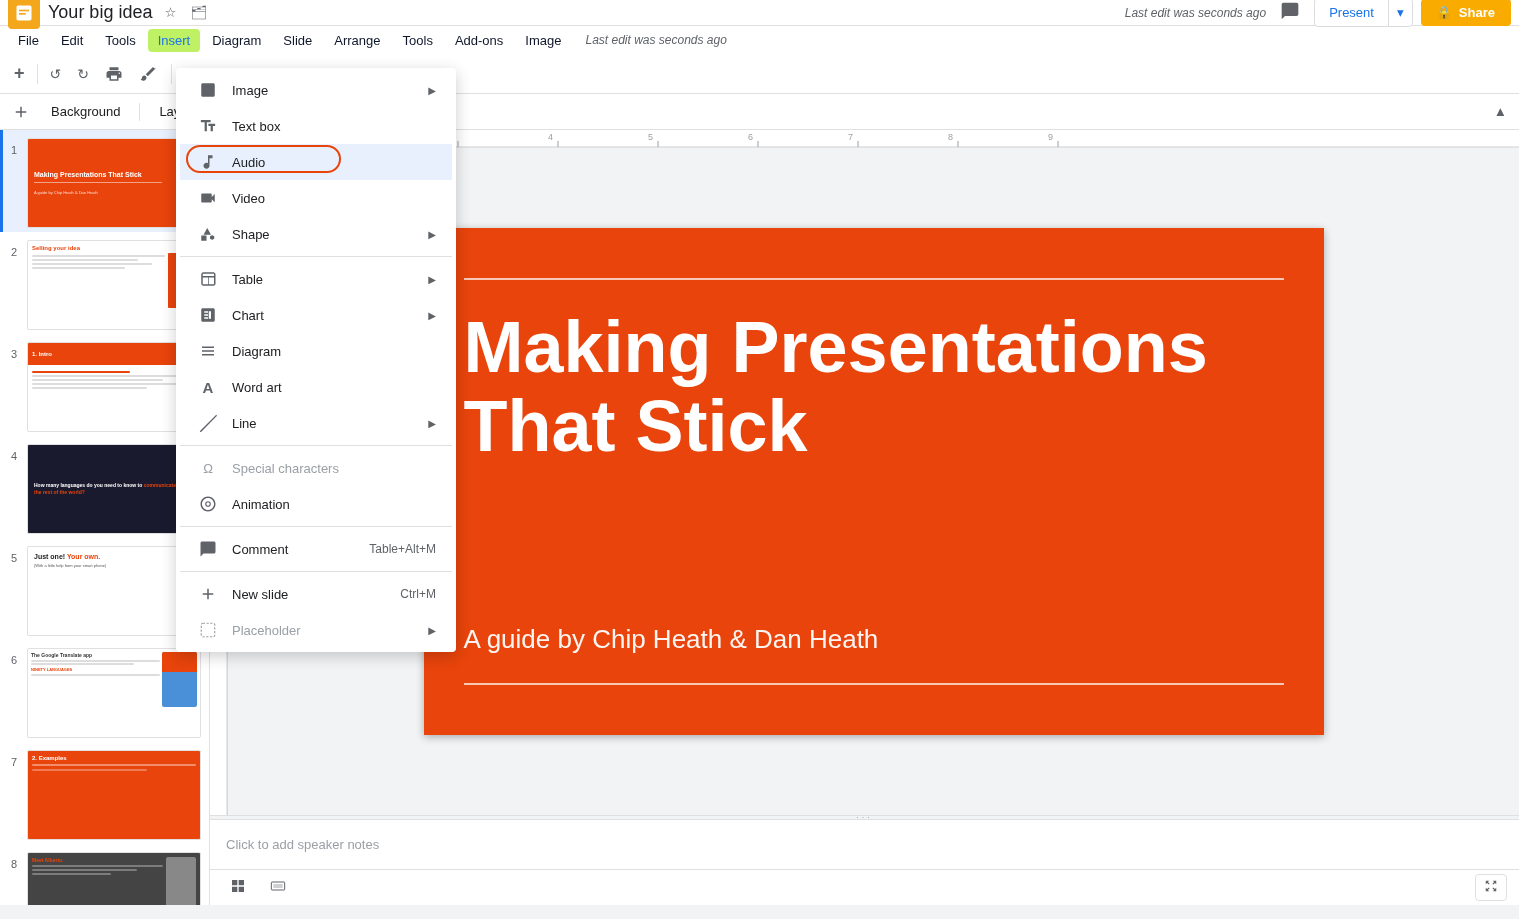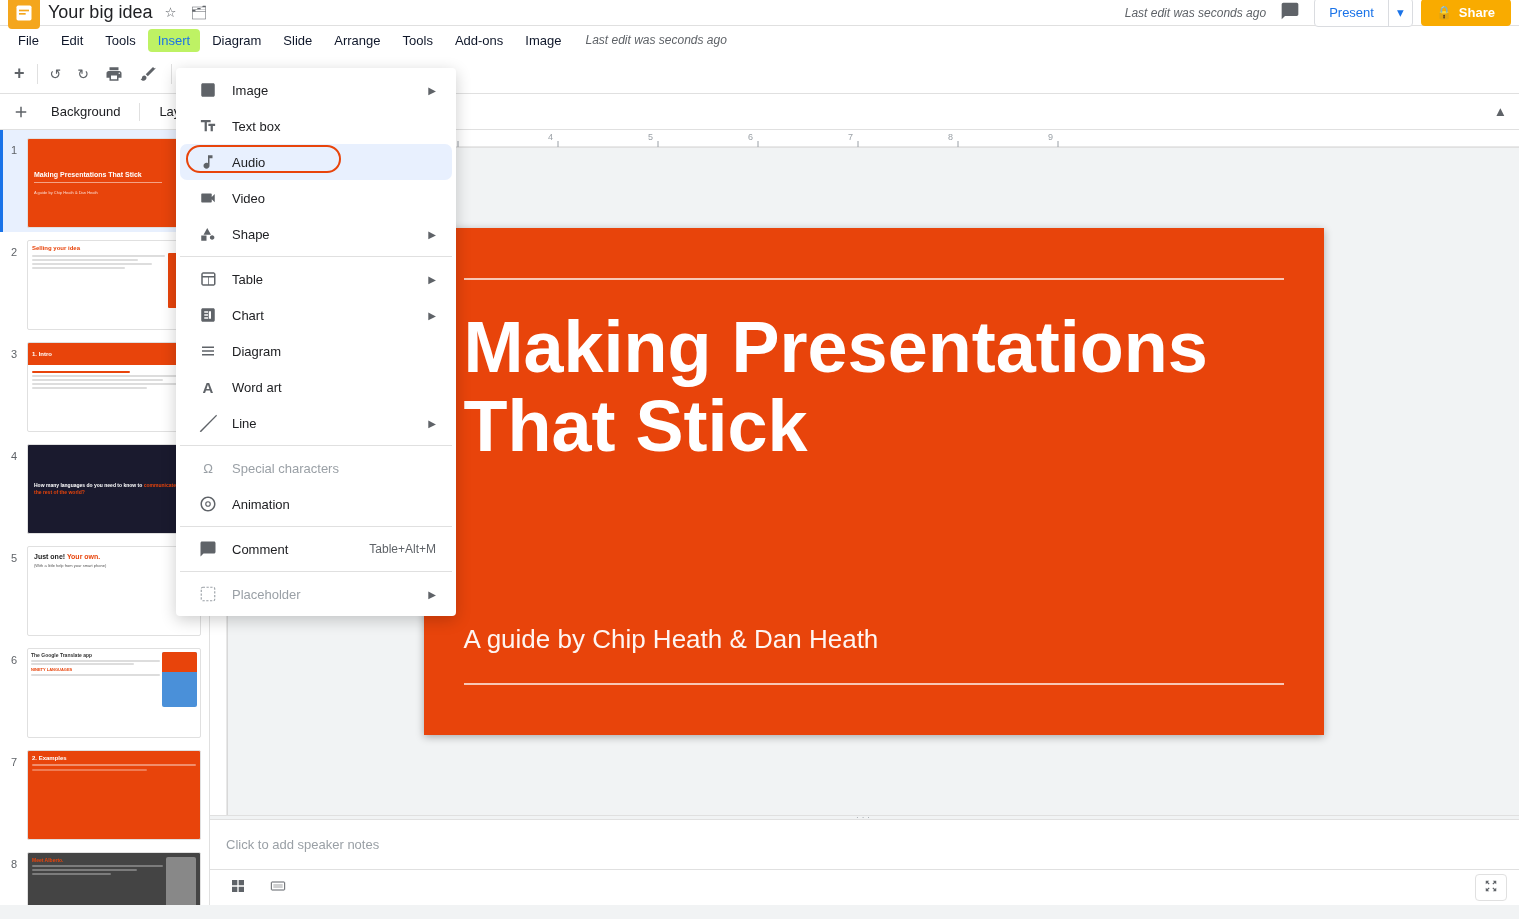--- a/index.html
+++ b/index.html
@@ -437,21 +437,21 @@
 
   <div class="menu-row">
     <span class="menu-row-icon">
       <svg width="18" height="18" viewBox="0 0 24 24" fill="#5f6368">
           <path d="M2.5 4v3h5v12h3V7h5V4h-13zm19 5h-9v3h3v7h3v-7h3V9z"></path>
         </svg>
     </span>
     <span class="menu-row-label">Text box</span>
   </div>
 
-  <div class="menu-row highlighted" style="position:relative;border-radius:7px;">
+  <div class="menu-row highlighted" style="position:relative;">
     <span class="menu-row-icon">
       <svg width="18" height="18" viewBox="0 0 24 24" fill="#5f6368">
           <path d="M12 3v10.55c-.59-.34-1.27-.55-2-.55-2.21 0-4 1.79-4 4s1.79 4 4 4 4-1.79 4-4V7h4V3h-6z"></path>
         </svg>
     </span>
     <span class="menu-row-label">Audio</span>
 
     <div style="position:absolute;left:6px;top:1px;width:155px;height:28px;border:2px solid #e8440b;border-radius:14px;pointer-events:none;"></div>
   </div>
 
@@ -546,20 +546,29 @@
       <svg width="18" height="18" viewBox="0 0 24 24" fill="#5f6368">
           <path d="M20 2H4c-1.1 0-2 .9-2 2v18l4-4h14c1.1 0 2-.9 2-2V4c0-1.1-.9-2-2-2z"></path>
         </svg>
     </span>
     <span class="menu-row-label">Comment</span>
     <span class="menu-row-shortcut">Table+Alt+M</span>
   </div>
 
   <div class="menu-divider"></div>
 
+  <div class="menu-row">
+    <span class="menu-row-icon">
+      <svg width="18" height="18" viewBox="0 0 24 24" fill="#5f6368">
+          <path d="M19 13h-6v6h-2v-6H5v-2h6V5h2v6h6v2z"></path>
+        </svg>
+    </span>
+    <span class="menu-row-label">New slide</span>
+    <span class="menu-row-shortcut">Ctrl+M</span>
+  </div>
 
 
   <div class="menu-row disabled">
     <span class="menu-row-icon">
       <svg width="18" height="18" viewBox="0 0 24 24" fill="#9aa0a6">
           <rect x="3" y="3" width="18" height="18" rx="2" fill="none" stroke="#9aa0a6" stroke-width="1.5" stroke-dasharray="3,2"></rect>
         </svg>
     </span>
     <span class="menu-row-label">Placeholder</span>
     <span class="menu-row-arrow">▶</span>

